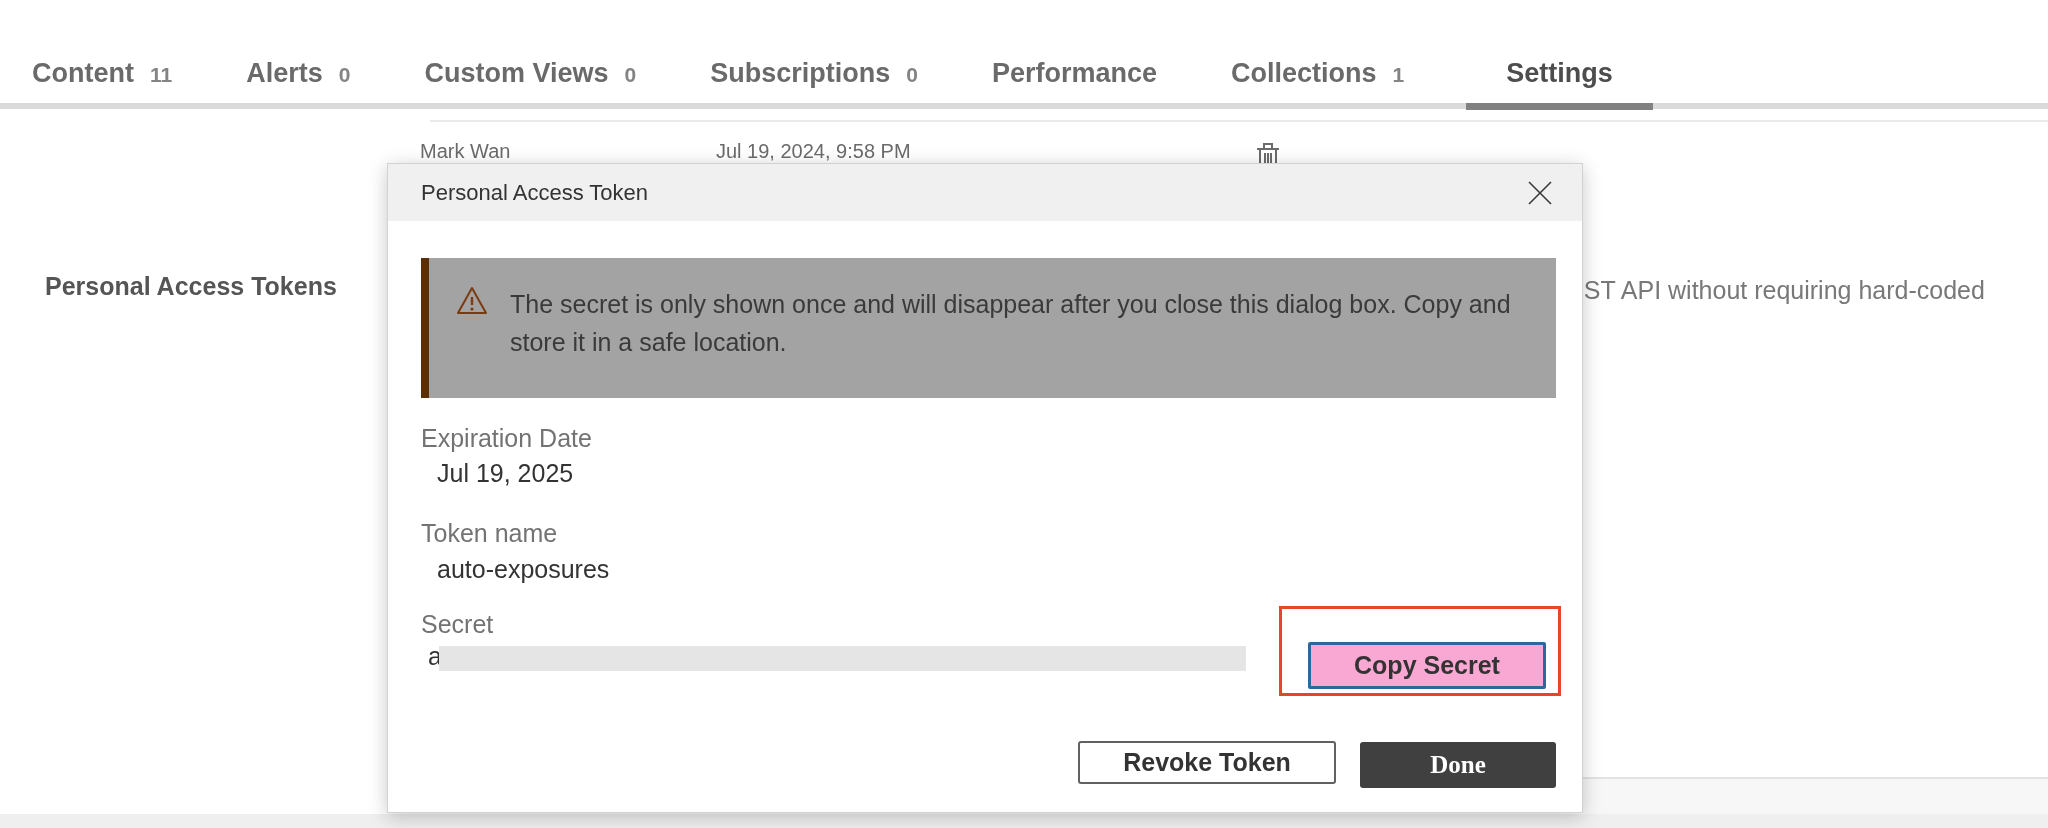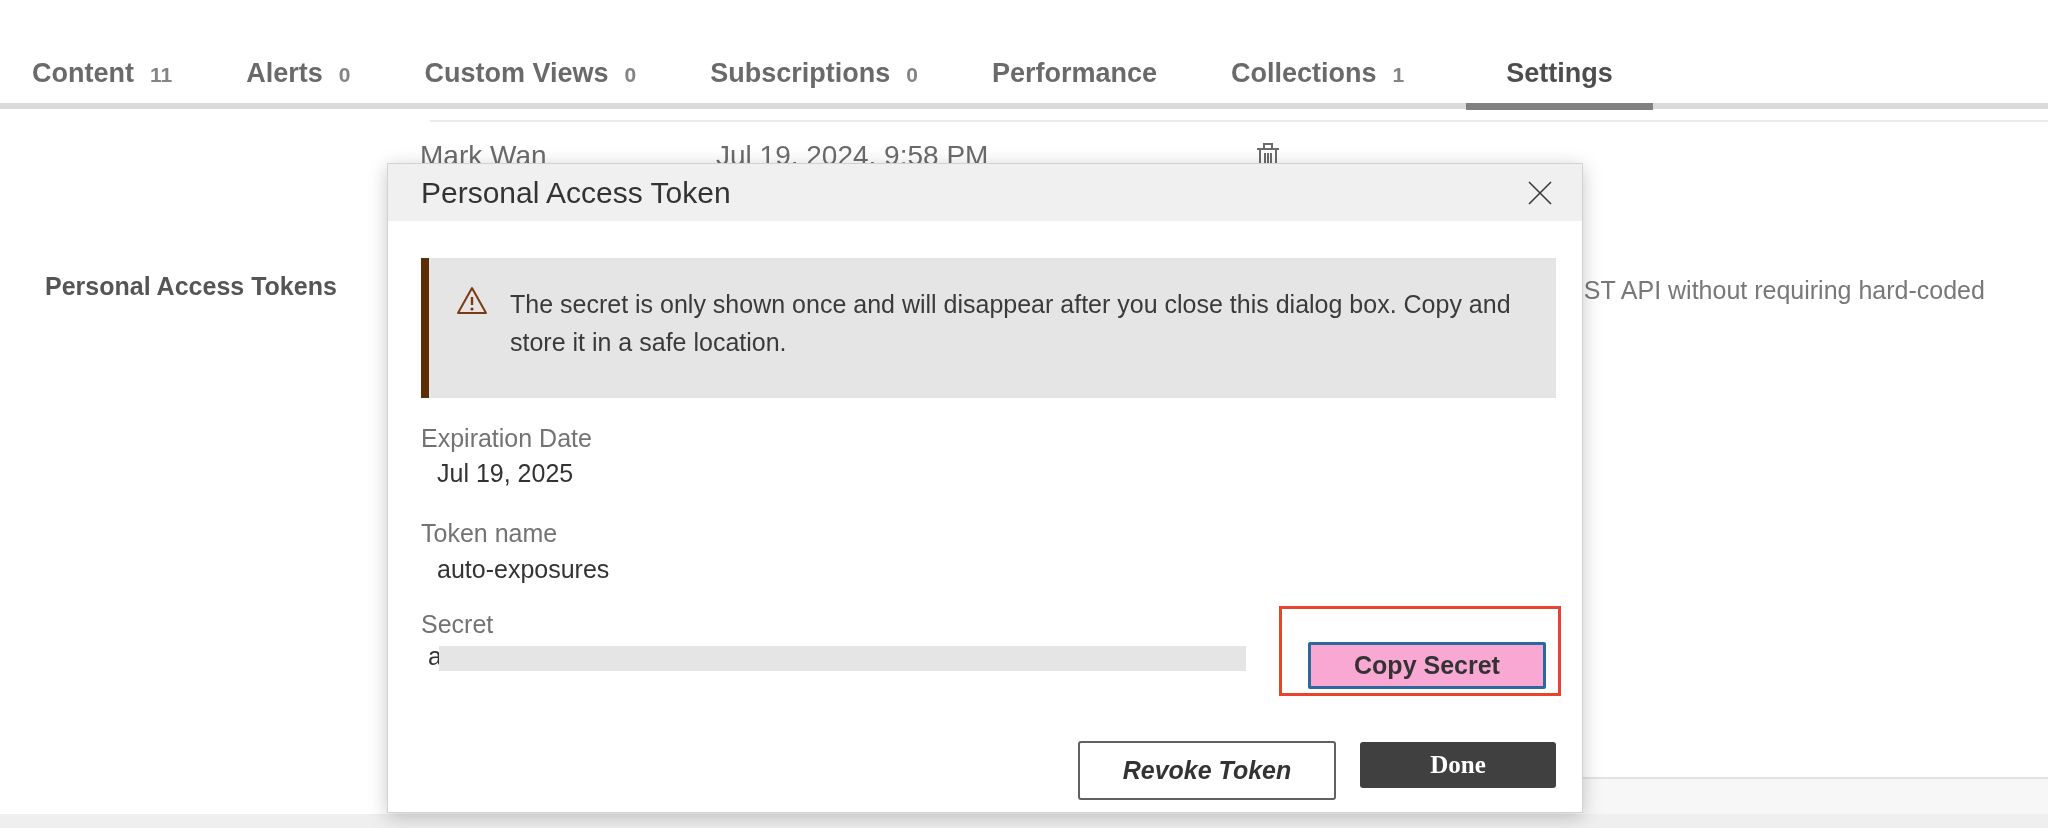--- a/index.html
+++ b/index.html
@@ -14,43 +14,43 @@
   .tabbar-line { position:absolute; left:0; right:0; top:103px; height:6px; background:#dadada; }
   .tabs { position:absolute; left:32px; top:58px; display:flex; align-items:baseline; column-gap:74px; white-space:nowrap; }
   .tab { font-size:27px; color:#6a6a6a; display:flex; align-items:baseline; gap:16px; position:relative; cursor:pointer;font-weight:bold; }
   .tab .count { font-size:21px; color:#848484; }
   .tab.active { font-weight:700; color:#4d4d4d; margin-left:28px; }
   .tab.active::after { content:""; position:absolute; left:-40px; right:-40px; top:45px; height:7px; background:#818181; }
 
   
   .bg-rule-top { position:absolute; left:430px; right:0; top:120px; height:2px; background:#ebebeb; z-index:1; }
   .bg-strip { position:absolute; left:0; top:0; width:2048px; height:164px; overflow:hidden; z-index:2; }
-  .bg-row { position:absolute; top:140px; left:0; width:100%; height:34px; font-size:28px; color:#6b6b6b; }
+  .bg-row { position:absolute; top:140px; left:0; width:100%; height:34px; font-size:20px; color:#6b6b6b; }
   .bg-owner { position:absolute; left:420px; }
   .bg-time { position:absolute; left:716px; }
   .bg-trash { position:absolute; left:1256px; top:2px; }
   .bg-action { position:absolute; left:1292px; font-weight:700;margin-top:28px; }
   .section-label { position:absolute; left:45px; top:272px; font-size:25px; font-weight:700; color:#555; z-index:1; }
   .bg-desc { position:absolute; left:1549px; top:276px; font-size:25px; color:#787878; white-space:nowrap; z-index:1; }
   .bg-rule-right { position:absolute; left:1200px; right:0; top:777px; height:2px; background:#e3e3e3; z-index:1; }
   .bg-right-below { position:absolute; left:1583px; right:0; top:779px; height:49px; background:#f7f7f7; z-index:1; }
   .bg-footer { position:absolute; left:0; right:0; top:814px; bottom:0; background:#efefef; z-index:1; }
 
   
   .modal {
     position:absolute; left:387px; top:163px; width:1196px; height:650px;
     background:#fff; border:1px solid #d2d2d2; box-shadow:0 4px 18px rgba(0,0,0,.22); z-index:10;
   }
   .modal-header { height:57px; background:#f0f0f0; display:flex; align-items:center; padding:0 26px 0 33px; }
-  .modal-title { font-size:30px; color:#333; }
+  .modal-title { font-size:22px; color:#333; }
   .close-btn { margin-left:auto; width:32px; height:32px; display:flex; align-items:center; justify-content:center; cursor:pointer; }
 
   .banner {
     position:absolute; left:33px; top:94px; width:1135px; height:140px;
-    background:#e5e5e5; border-left:8px solid #5c2e05;
+    background:#a3a3a3; border-left:8px solid #5c2e05;
     display:flex; align-items:flex-start; padding:27px 24px 0 26px; gap:21px;
   }
   .banner-text { font-size:25px; line-height:38px; color:#3a3a3a; width:1045px; }
 
   .field-label { position:absolute; left:33px; font-size:25px; color:#737373; }
   .field-value { position:absolute; left:49px; font-size:25px; color:#333;text-align:right; }
 
   .secret-a { position:absolute; left:40px; top:478px; font-size:25px; color:#333; }
   .secret-bar { position:absolute; left:51px; top:482px; width:807px; height:25px; background:#e5e5e5; }
 
@@ -59,24 +59,24 @@
     background:#f9a8d4; border:3px solid #2d689c; border-radius:2px;
     font-family:"Liberation Sans",sans-serif; font-size:25px; font-weight:700; color:#333; cursor:pointer;
     display:flex; align-items:center; justify-content:center;
   }
   .annotation-rect {
     position:absolute; left:891px; top:442px; width:282px; height:90px;
     border:3px solid #e7432d; pointer-events:none;
   }
 
   .revoke-btn {
-    position:absolute; left:690px; top:577px; width:258px; height:59px;
+    position:absolute; left:690px; top:577px; width:258px; height:43px;
     background:#fff; border:2px solid #616161; border-radius:3px;
     font-family:"Liberation Sans",sans-serif; font-size:25px; font-weight:700; color:#333; cursor:pointer;
-    display:flex; align-items:center; justify-content:center;font-style:italic;
+    display:flex; align-items:center; justify-content:center;
   }
   .done-btn {
     position:absolute; left:972px; top:578px; width:196px; height:46px;
     background:#404040; border:none; border-radius:3px;
     font-family:Liberation Serif, serif; font-size:25px; font-weight:700; color:#fff; cursor:pointer;
     display:flex; align-items:center; justify-content:center;
   }
 </style>
 </head>
 <body>

